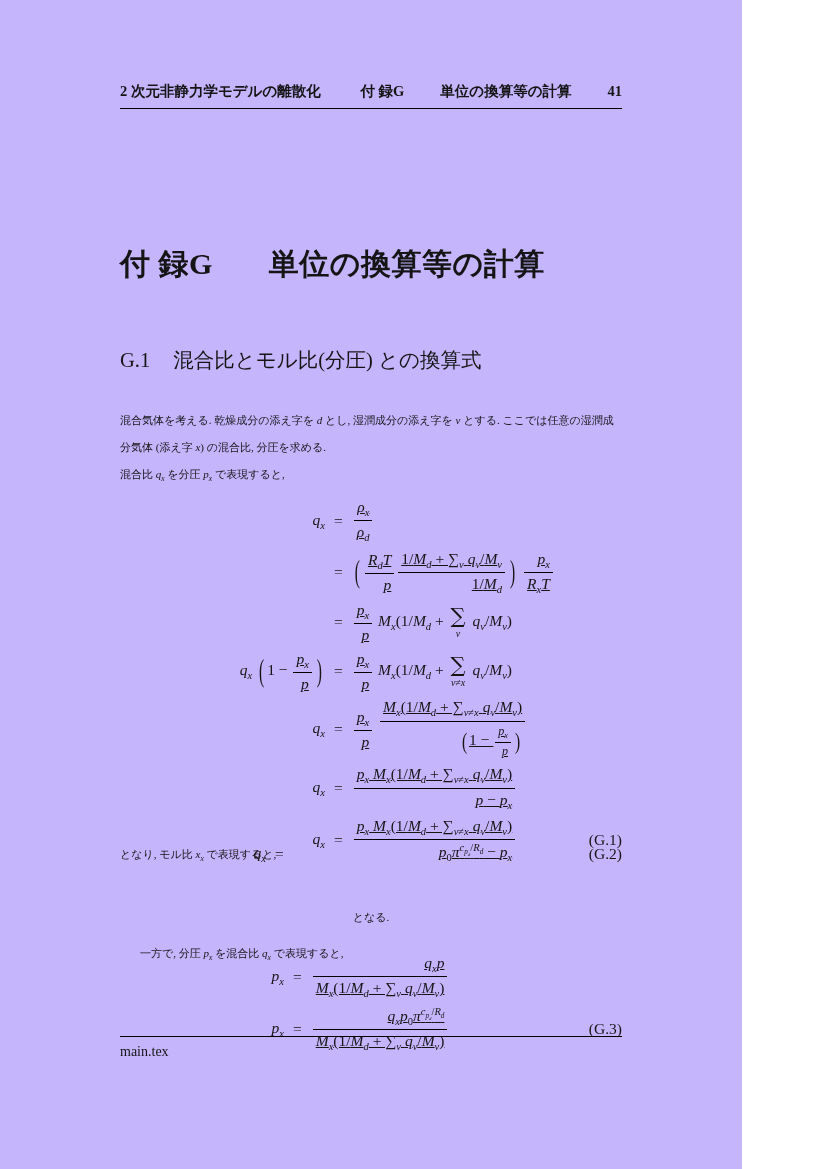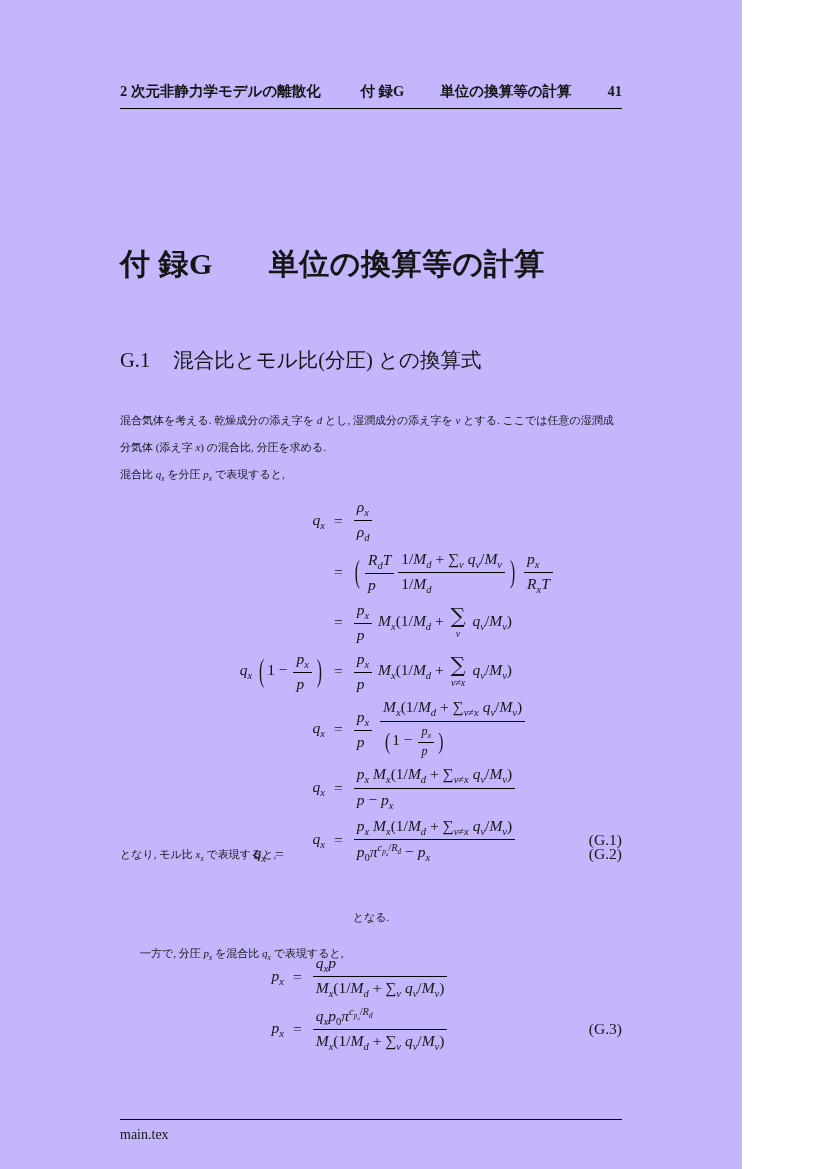--- a/index.html
+++ b/index.html
@@ -49,33 +49,33 @@
   .g3 { top: 950px; }
   .eqrow { display: flex; align-items: center; margin: 2px 0; }
   .lhs { text-align: right; flex: 0 0 auto; }
   .g1 .lhs { width: 205px; }
   .g2 .lhs { width: 146px; }
   .g3 .lhs { width: 164px; }
   .rel { padding: 0 9px; flex: 0 0 auto; }
   .rhs { flex: 0 1 auto; }
   .eqnum { margin-left: auto; padding-left: 8px; }
 
-  .fr { display: inline-block; vertical-align: middle; text-align: left; margin: 0 2px; }
+  .fr { display: inline-block; vertical-align: middle; text-align: right; margin: 0 2px; text-decoration: underline; }
   .fr .fn, .fr .fd { display: block; padding: 1px 3px; line-height: 1.25; }
   .fr .fd { border-top: 1px solid #000; }
   .sf { font-size: 0.78em; }
   .bp { display: inline-block; vertical-align: middle; transform: scaleY(2.1); margin: 0 3px; font-weight: 300; }
   .bp.s { transform: scaleY(1.45); margin: 0 2px; }
   .dsum { display: inline-flex; flex-direction: column; align-items: center; vertical-align: middle; margin: 0 3px; line-height: 1; }
   .dsum .sig { font-size: 21px; line-height: 1; font-family: "DejaVu Serif", "DejaVu Sans", serif; }
   .dsum .lim { font-size: 10px; line-height: 1; margin-top: 2px; }
 
   
   .footer {
-    top: 1119px;
+    top: 1036px;
     border-top: 1.2px solid #000;
     padding-top: 7px;
     display: flex; align-items: baseline;
     font-size: 14px;
   }
   .footer .spacer { flex: 1; }
 </style>
 </head>
 <body>
 

